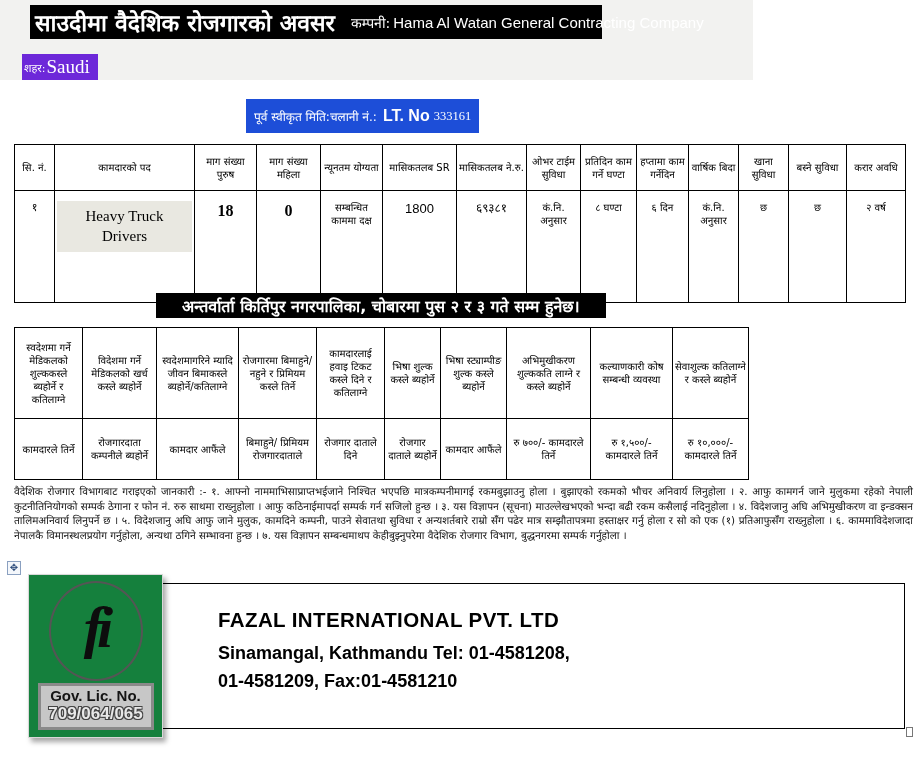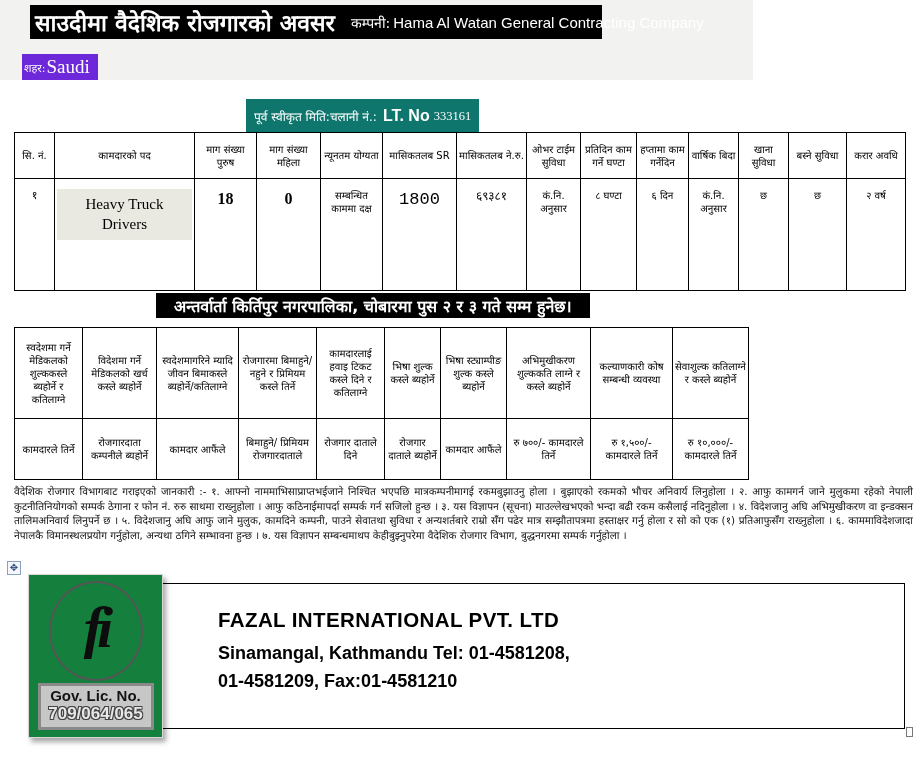--- a/index.html
+++ b/index.html
@@ -22,50 +22,50 @@
   .bar1 .en   { font-size:15px; font-family:"Liberation Sans",sans-serif; margin-left:3px; }
 
   .city-chip {
     position:absolute; left:22px; top:54px; height:26px; background:#6d28d9; color:#fff;
     display:flex; align-items:center; padding:0 8px 0 2px;
   }
   .city-chip .lbl { font-size:11px; }
   .city-chip .val { font-size:19px; font-family:"Liberation Serif",serif; margin-left:1px; }
 
   .approval {
-    position:absolute; left:246px; top:99px; height:23px; background:#0f766e; color:#fff;
+    position:absolute; left:246px; top:99px; height:23px; background:#1d4ed8; color:#fff;
     display:flex; align-items:center; padding:17px 8px; white-space:nowrap;
   }
   .approval .lbl { font-size:12px; }
   .approval .lt  { font-size:16px; font-weight:bold; font-family:"Liberation Sans",sans-serif; margin:0 4px 0 6px; }
   .approval .num { font-size:12.5px; font-family:"Liberation Serif",serif; }
 
   table { border-collapse:collapse; table-layout:fixed; }
   td {
     border:1px solid #000; text-align:center; vertical-align:middle;
     padding:2px 2px; font-size:10px; line-height:1.3; overflow:hidden;
     word-wrap:break-word;
   }
 
-  .jobs-table { position:absolute; left:14px; top:132px; width:891px; }
+  .jobs-table { position:absolute; left:14px; top:144px; width:891px; }
   .jobs-table .hdr td { height:46px; }
   .jobs-table .row td { height:112px; vertical-align:top; padding-top:10px; }
   .jobs-table .sn { font-size:11px; }
   .jobs-table .post { text-align:center; padding-top:30px; }
   .post-hl {
     display:inline-block; background:#e9e8e1; font-family:"Liberation Serif",serif;
     font-size:15px; padding:6px 8px; color:#000;
   }
   .jobs-table .big  { font-size:16px; font-weight:bold; font-family:"Liberation Serif",serif; }
-  .jobs-table .sal  { font-size:17px; font-family:Liberation Mono, monospace; }
+  .jobs-table .sal  { font-size:13px; font-family:Liberation Sans, sans-serif; }
   .jobs-table .npr  { font-size:12px; }
 
   .interview-bar {
     position:absolute; left:156px; top:293px; height:25px; background:#000; color:#fff;
-    display:flex; align-items:center; font-size:16px; font-weight:bold; padding:0 18px;
+    display:flex; align-items:center; font-size:16px; font-weight:bold; padding:0 26px;
     white-space:nowrap;
   }
 
   .fees-table { position:absolute; left:14px; top:327px; width:734px; }
   .fees-table .hdr td { height:91px; }
   .fees-table .row td { height:61px; }
 
   .notice {
     position:absolute; left:14px; top:484px; width:899px;
     font-size:10.3px; line-height:1.42; text-align:justify; color:#111;

